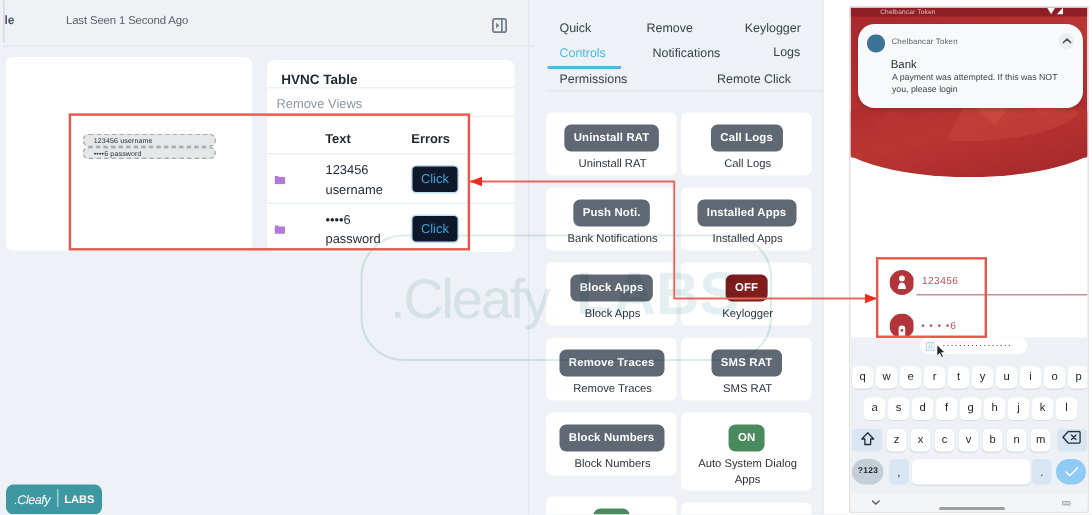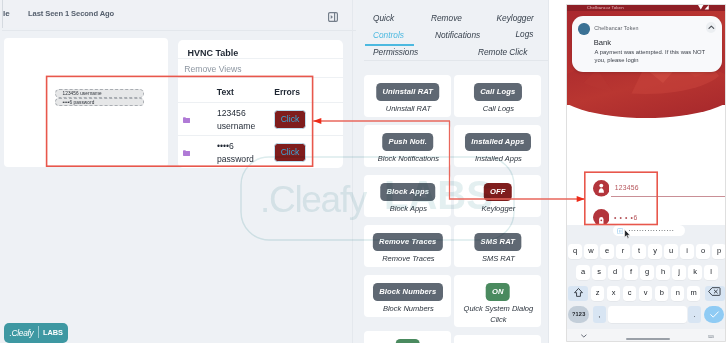--- a/index.html
+++ b/index.html
@@ -4,55 +4,55 @@
 <style>
   html,body{margin:0;padding:0;}
   body{width:728px;height:343px;overflow:hidden;background:#eef1f5;
        font-family:"Liberation Sans",sans-serif;-webkit-font-smoothing:antialiased;}
   .root{position:relative;width:728px;height:343px;overflow:hidden;background:#eef1f5;}
 
   
   .topbar{position:absolute;left:0;top:0;width:356px;height:28px;background:#eff1f5;z-index:4;}
   .topbar .sep{position:absolute;left:2px;top:0;width:1.2px;height:28px;background:#d5dae0;}
   .tb-prefix{position:absolute;left:3px;top:9px;font-size:8px;color:#4e5968;font-weight:700;}
-  .tb-last{position:absolute;left:28px;top:9px;font-size:7.6px;color:#555f6d;font-weight:700;letter-spacing:-0.1px;}
+  .tb-last{position:absolute;left:4px;top:9px;font-size:7.6px;color:#555f6d;font-weight:400;letter-spacing:-0.1px;padding-left:40px;}
   .tb-toggle{position:absolute;left:328px;top:12px;width:10px;height:10px;line-height:0;}
   .topline{position:absolute;left:2px;top:29.5px;width:354px;height:1px;background:#e3e7ec;z-index:4;}
 
   
   .leftcard{position:absolute;left:4px;top:38px;width:164px;height:129px;background:#fff;border-radius:4px;z-index:3;}
   .pill{position:absolute;background:#e6e7e8;border:0.8px dashed #a9adb2;border-radius:6px;
         font-size:4.7px;color:#2a2f36;letter-spacing:.1px;white-space:nowrap;height:8.4px;line-height:8.4px;
         width:89px;box-sizing:border-box;padding-left:7px;}
 
   
   .hvnc{position:absolute;left:178px;top:40px;width:165px;height:128px;background:#fff;border-radius:5px;z-index:3;}
   .hvnc-title{position:absolute;left:9.5px;top:7.5px;font-size:9px;font-weight:700;color:#1f2733;line-height:10px;}
   .hvnc-srcrow{position:absolute;left:0;top:18.2px;width:165px;height:17.8px;border-top:1px solid #eef1f4;border-bottom:1px solid #eef1f4;}
   .hvnc-srcrow span{position:absolute;left:6.3px;top:4.4px;font-size:8.6px;color:#8d96a1;line-height:10px;}
   .thead{position:absolute;left:0;top:36px;width:165px;height:26px;}
   .thead .th{position:absolute;top:11px;font-size:8.6px;font-weight:700;color:#1f2733;line-height:10px;}
   .trow{position:absolute;left:0;width:165px;height:33px;border-top:1px solid #edf0f3;}
   .folder{position:absolute;left:5.2px;top:13.7px;width:7.2px;height:6.2px;line-height:0;}
   .tcell{position:absolute;left:39px;top:3.5px;font-size:8.6px;color:#1f2733;line-height:13.7px;width:52px;}
   .clickbtn{position:absolute;left:95.8px;top:7.1px;width:32.3px;height:18.9px;border:0.9px solid #bde0f1;
-            border-radius:3.5px;color:#3ba8d8;font-size:8.6px;text-align:center;line-height:17.1px;background:#7f1d1d;box-sizing:border-box;}
+            border-radius:3.5px;color:#3ba8d8;font-size:8.6px;text-align:center;line-height:17.1px;background:#0f172a;box-sizing:border-box;}
 
   
   .wm{position:absolute;left:0;top:0;width:728px;height:343px;pointer-events:none;overflow:hidden;z-index:6;mix-blend-mode:multiply;}
 
   .gutter{position:absolute;left:549px;top:0;width:179px;height:343px;background:#fff;z-index:1;}
   .vdiv{position:absolute;top:0;width:1px;height:343px;background:#e4e8ed;z-index:5;}
   .badge{position:absolute;left:4.2px;top:322.8px;width:63.7px;height:20px;background:#3e98a2;border-radius:5px;z-index:20;}
   .badge-brand{position:absolute;left:5.3px;top:5.5px;font-size:8.4px;color:#fff;font-style:italic;letter-spacing:-0.3px;}
   .badge-div{position:absolute;left:33.7px;top:3.5px;width:1.4px;height:12px;background:#9acbd2;}
   .badge-labs{position:absolute;left:38.7px;top:5.4px;font-size:7.4px;color:#fff;font-weight:700;letter-spacing:0px;}
 
   
-  .center{position:absolute;left:357px;top:0;width:192px;height:249px;background:transparent;z-index:3;font-style:italic;}
+  .center{position:absolute;left:357px;top:0;width:192px;height:249px;background:transparent;z-index:3;}
   .tabwrap{position:absolute;left:0px;top:0px;width:192px;height:60px;}
   .tab{position:absolute;font-size:8.3px;color:#38424e;white-space:nowrap;line-height:11px;}
   .tab.active{color:#4cb9e0;}
   .tab-underline{position:absolute;background:#4cb9e0;height:1.5px;}
   .tabdiv{position:absolute;left:7px;top:60px;width:185px;height:1px;background:#e2e6eb;}
   .grid{position:absolute;left:7.4px;top:74.5px;width:185px;}
   .cardcell{position:absolute;background:#fff;border-radius:4px;width:86.7px;height:42px;}
   .cbtn{position:absolute;left:50%;transform:translateX(-50%);top:8.3px;border-radius:4.5px;color:#fff;font-size:7.6px;font-weight:700;
         text-align:center;white-space:nowrap;background:#5f6873;padding:0 6.5px;line-height:18.6px;height:18.6px;letter-spacing:0.1px;}
   .clabel{position:absolute;left:8px;top:29.5px;width:72px;text-align:center;font-size:7.5px;color:#2b333d;line-height:10.5px;}
@@ -191,21 +191,21 @@
         <div class="cardcell" style="left: 0px; top: 0px;">
           <div class="cbtn" style="background: rgb(95, 104, 115);">Uninstall RAT</div>
           <div class="clabel">Uninstall RAT</div>
         </div>
         <div class="cardcell" style="left: 90px; top: 0px;">
           <div class="cbtn" style="background: rgb(95, 104, 115);">Call Logs</div>
           <div class="clabel">Call Logs</div>
         </div>
         <div class="cardcell" style="left: 0px; top: 50px;">
           <div class="cbtn" style="background: rgb(95, 104, 115);">Push Noti.</div>
-          <div class="clabel">Block Notifications</div>
+          <div class="clabel">Bank Notifications</div>
         </div>
         <div class="cardcell" style="left: 90px; top: 50px;">
           <div class="cbtn" style="background: rgb(95, 104, 115);">Installed Apps</div>
           <div class="clabel">Installed Apps</div>
         </div>
         <div class="cardcell" style="left: 0px; top: 100px;">
           <div class="cbtn" style="background: rgb(95, 104, 115);">Block Apps</div>
           <div class="clabel">Block Apps</div>
         </div>
         <div class="cardcell" style="left: 90px; top: 100px;">
@@ -219,21 +219,21 @@
         <div class="cardcell" style="left: 90px; top: 150px;">
           <div class="cbtn" style="background: rgb(95, 104, 115);">SMS RAT</div>
           <div class="clabel">SMS RAT</div>
         </div>
         <div class="cardcell" style="left: 0px; top: 200px;">
           <div class="cbtn" style="background: rgb(95, 104, 115);">Block Numbers</div>
           <div class="clabel">Block Numbers</div>
         </div>
         <div class="cardcell" style="left: 90px; top: 200px; height: 52px;">
           <div class="cbtn" style="background: rgb(74, 138, 95);">ON</div>
-          <div class="clabel">Quick System Dialog Click</div>
+          <div class="clabel">Auto System Dialog Apps</div>
         </div>
         <div class="cardcell" style="left: 0px; top: 256px;">
           <div class="cbtn" style="background: rgb(74, 138, 95);">ON</div>
           <div class="clabel"></div>
         </div>
         <div class="cardcell" style="left: 90px; top: 260px;">
           <div class="cbtn" style="background: rgb(95, 104, 115);">Remove Overlay</div>
           <div class="clabel"></div>
         </div>
       </div>

